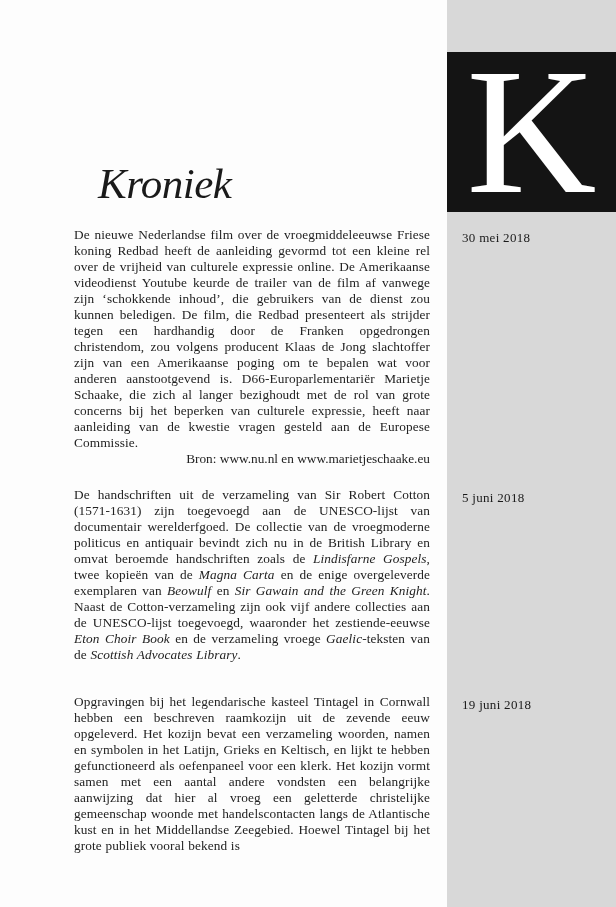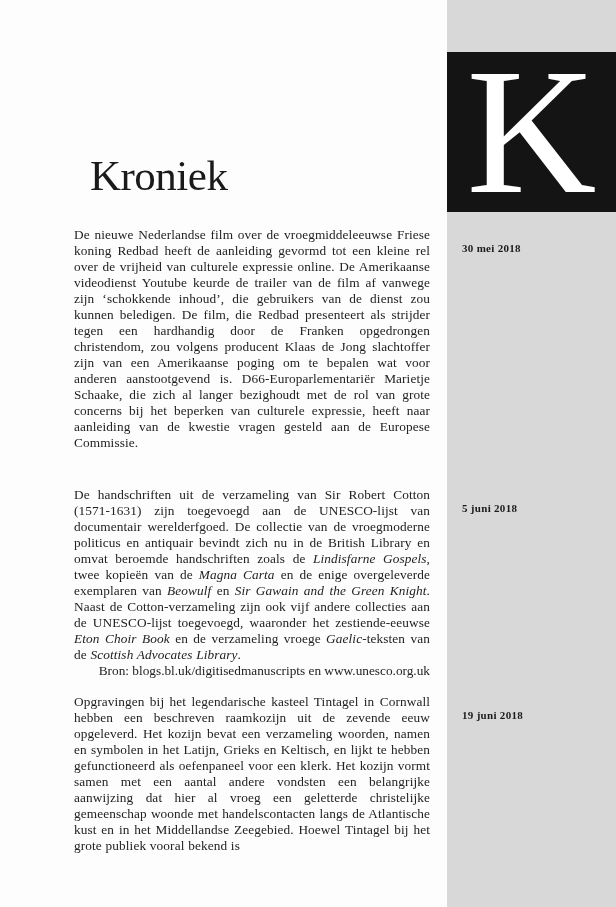--- a/index.html
+++ b/index.html
@@ -16,70 +16,69 @@
     background:var(--letter-block-bg,#141414);
     display:flex;align-items:center;justify-content:center;
   }
   .letter{
     color:var(--letter-color,#fff);
     font-family:"Liberation Serif",serif;
     font-size:180px;line-height:1.105;font-weight:400;
   }
   
   .title{
-    position:absolute;left:90px;top:154px;margin:0;
+    position:absolute;left:90px;top:154px;margin:8px;
     font-size:43px;font-weight:400;line-height:1;
-    letter-spacing:-0.5px;color:var(--heading-color,#1a1a1a);
+    letter-spacing:-0.5px;color:var(--heading-color,#1a1a1a);font-style:italic;
   }
   
   .articles{position:absolute;left:74px;top:0;width:356px;height:907px;}
   .entry{position:absolute;left:0;width:356px;margin:0;}
   .entry:nth-of-type(1){top:227px;}
   .entry:nth-of-type(2){top:487px;}
   .entry:nth-of-type(3){top:694px;}
   .entry p{margin:0;}
   .entry .body{
     font-size:13.3px;line-height:16px;text-align:justify;
     letter-spacing:0.1px;word-spacing:0.3px;
   }
   .entry .body i{}
   .entry .source{
     font-size:13.3px;line-height:16px;text-align:right;
   }
   
   .dates{position:absolute;left:462px;top:0;width:140px;height:907px;}
   .date{
     position:absolute;left:0;
-    font-size:11px;font-weight:700;letter-spacing:0.3px;
+    font-size:13px;font-weight:400;letter-spacing:0.3px;
     color:var(--heading-color,#1a1a1a);
-    margin-top:12px;
   }
   .date:nth-child(1){top:230px;}
   .date:nth-child(2){top:490px;}
   .date:nth-child(3){top:697px;}
 </style>
 </head>
 <body>
 
 <div class="page">
   <div class="sidebar">
     <div class="letter-block">
       <span class="letter">K</span>
     </div>
   </div>
 
   <h1 class="title">Kroniek</h1>
 
   <main class="articles">
       <article class="entry">
         <p class="body"><span>De nieuwe Nederlandse film over de vroegmiddeleeuwse Friese koning Redbad heeft de aanleiding gevormd tot een kleine rel over de vrijheid van culturele expressie online. De Amerikaanse videodienst Youtube keurde de trailer van de film af vanwege zijn ‘schokkende inhoud’, die gebruikers van de dienst zou kunnen beledigen. De film, die Redbad presenteert als strijder tegen een hardhandig door de Franken opgedrongen christendom, zou volgens producent Klaas de Jong slachtoffer zijn van een Amerikaanse poging om te bepalen wat voor anderen aanstootgevend is. D66-Europarlementariër Marietje Schaake, die zich al langer bezighoudt met de rol van grote concerns bij het beperken van culturele expressie, heeft naar aanleiding van de kwestie vragen gesteld aan de Europese Commissie.</span></p>
+        <p class="source">Bron: www.nu.nl en www.marietjeschaake.eu</p>
       </article>
       <article class="entry">
         <p class="body"><span>De handschriften uit de verzameling van Sir Robert Cotton (1571-1631) zijn toegevoegd aan de UNESCO-lijst van documentair werelderfgoed. De collectie van de vroegmoderne politicus en antiquair bevindt zich nu in de British Library en omvat beroemde handschriften zoals de </span><i>Lindisfarne Gospels</i><span>, twee kopieën van de </span><i>Magna Carta</i><span> en de enige overgeleverde exemplaren van </span><i>Beowulf</i><span> en </span><i>Sir Gawain and the Green Knight</i><span>. Naast de Cotton-verzameling zijn ook vijf andere collecties aan de UNESCO-lijst toegevoegd, waaronder het zestiende-eeuwse </span><i>Eton Choir Book</i><span> en de verzameling vroege </span><i>Gaelic</i><span>-teksten van de </span><i>Scottish Advocates Library</i><span>.</span></p>
-        <p class="source">Bron: blogs.bl.uk/digitisedmanuscripts en www.unesco.org.uk</p>
       </article>
       <article class="entry">
         <p class="body"><span>Opgravingen bij het legendarische kasteel Tintagel in Cornwall hebben een beschreven raamkozijn uit de zevende eeuw opgeleverd. Het kozijn bevat een verzameling woorden, namen en symbolen in het Latijn, Grieks en Keltisch, en lijkt te hebben gefunctioneerd als oefenpaneel voor een klerk. Het kozijn vormt samen met een aantal andere vondsten een belangrijke aanwijzing dat hier al vroeg een geletterde christelijke gemeenschap woonde met handelscontacten langs de Atlantische kust en in het Middellandse Zeegebied. Hoewel Tintagel bij het grote publiek vooral bekend is</span></p>
       </article>
     </main>
 
   <div class="dates">
       <div class="date">30 mei 2018</div>
       <div class="date">5 juni 2018</div>
       <div class="date">19 juni 2018</div>

